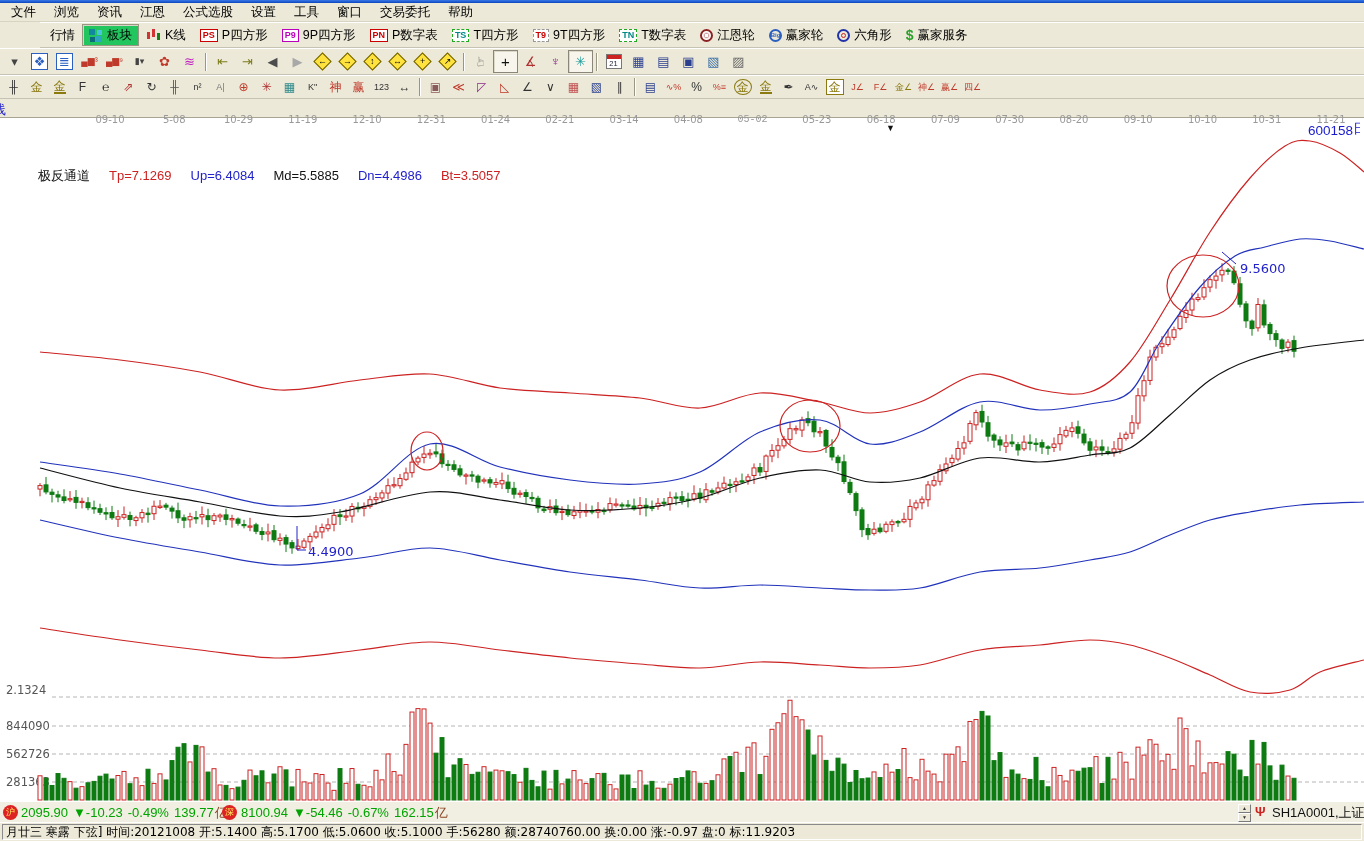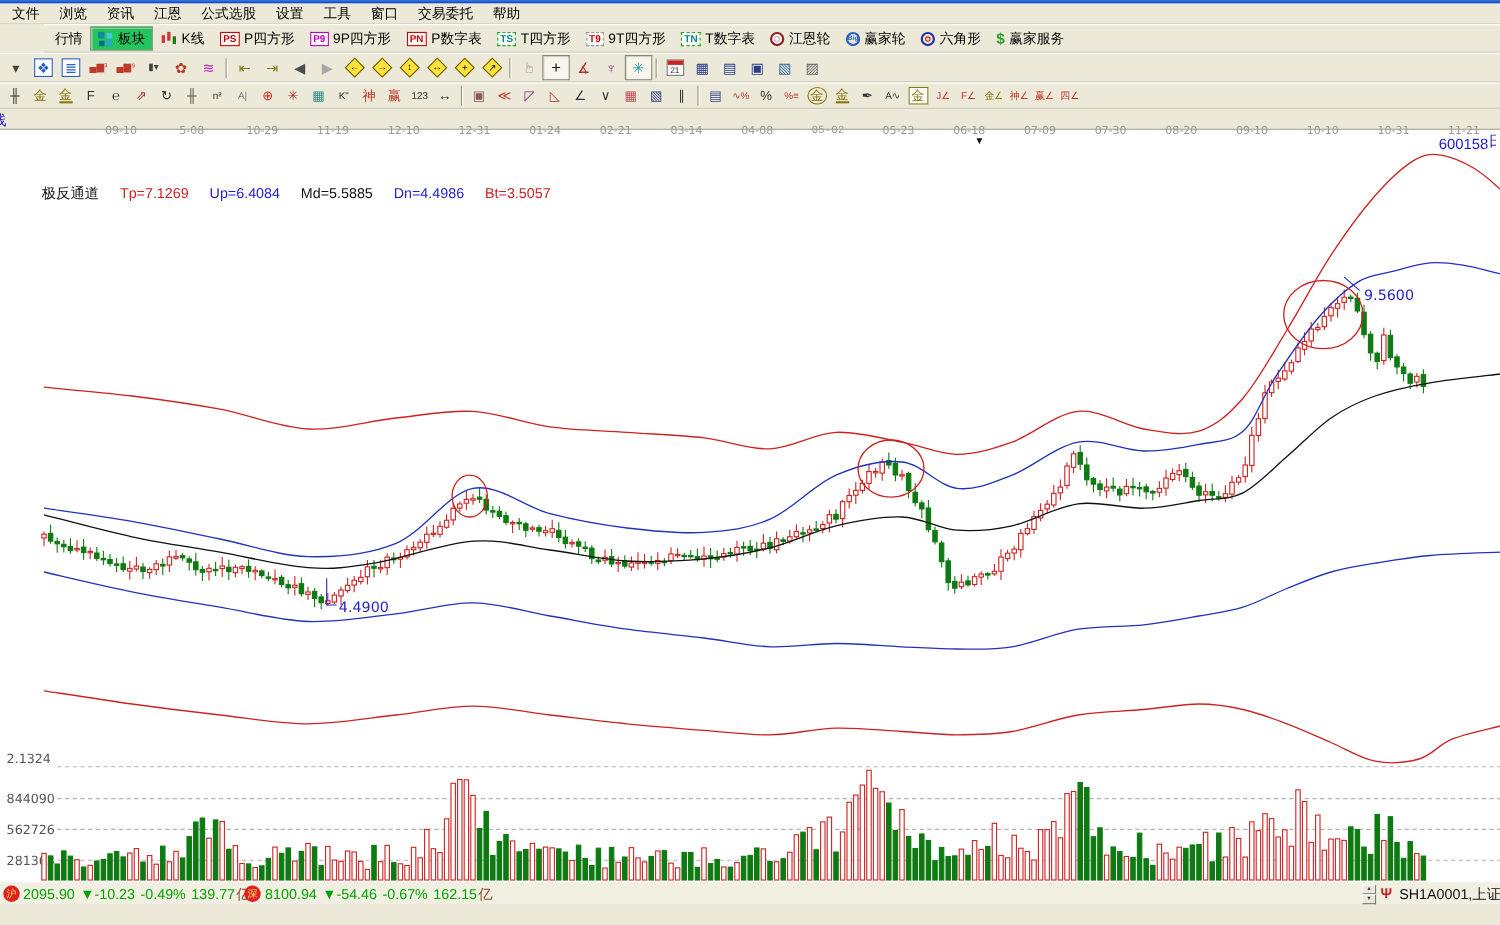--- a/index.html
+++ b/index.html
@@ -1089,13 +1089,16 @@
       <span class="green">8100.94</span><span class="green">▼-54.46</span><span class="green">-0.67%</span><span class="green">162.15</span><span class="unit">亿</span>
     </span>
     <span class="spin">
         <span>▲</span>
         <span>▼</span>
       </span>
     <span class="antenna">Ψ</span>
     <span class="right-label">SH1A0001,上证指数</span>
   </div>
 
+  <div class="status-bar">
+    <div class="status-inner" id="status-text">月廿三 寒露 下弦] 时间:20121008 开:5.1400 高:5.1700 低:5.0600 收:5.1000 手:56280 额:28740760.00 换:0.00 涨:-0.97 盘:0 标:11.9203</div>
+  </div>
 </div>
 
 </body></html>

